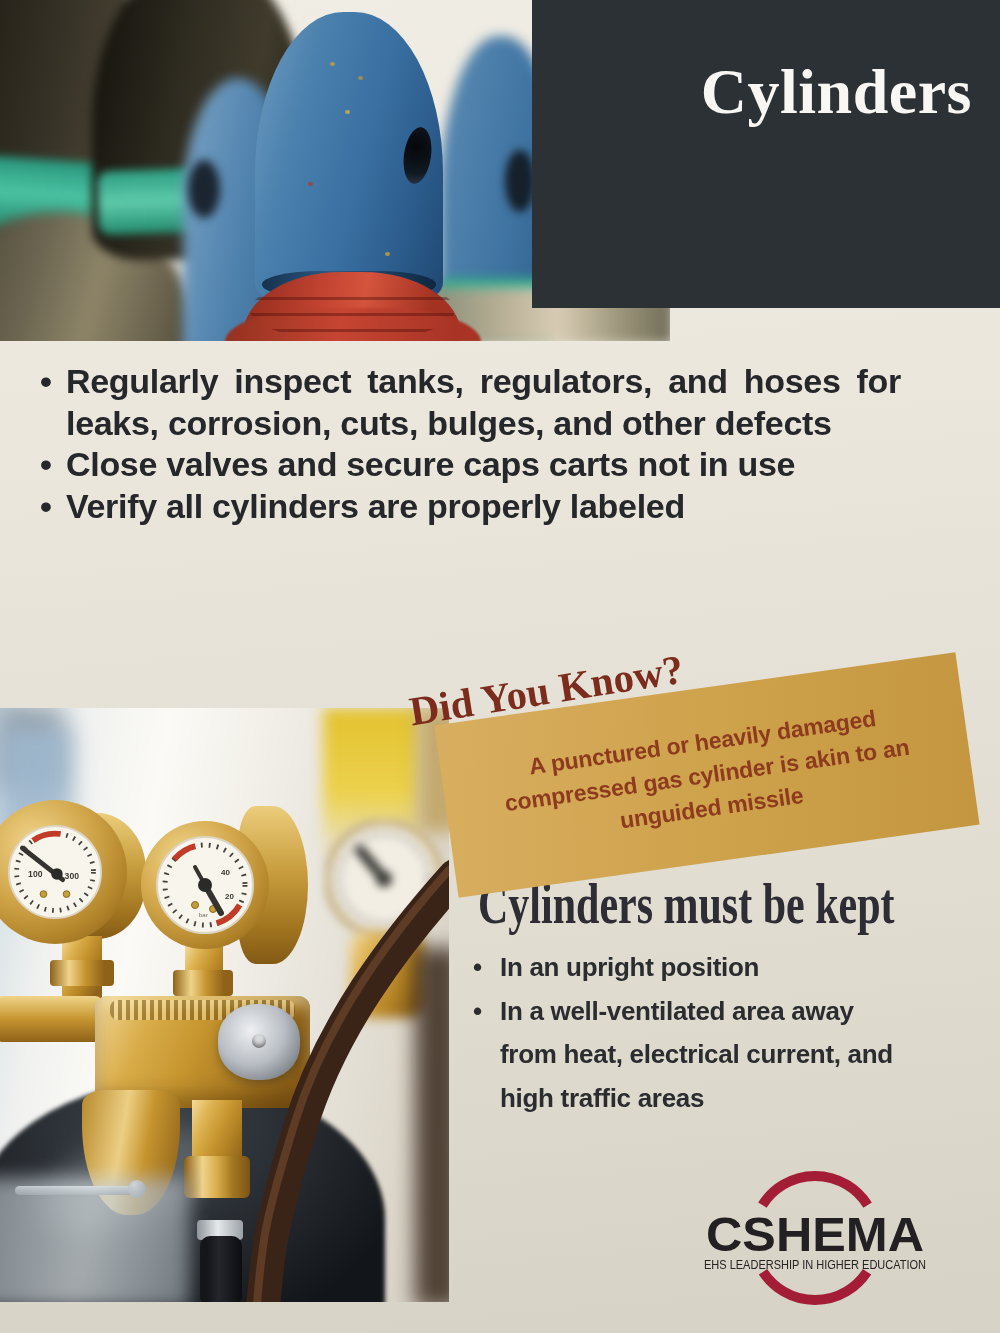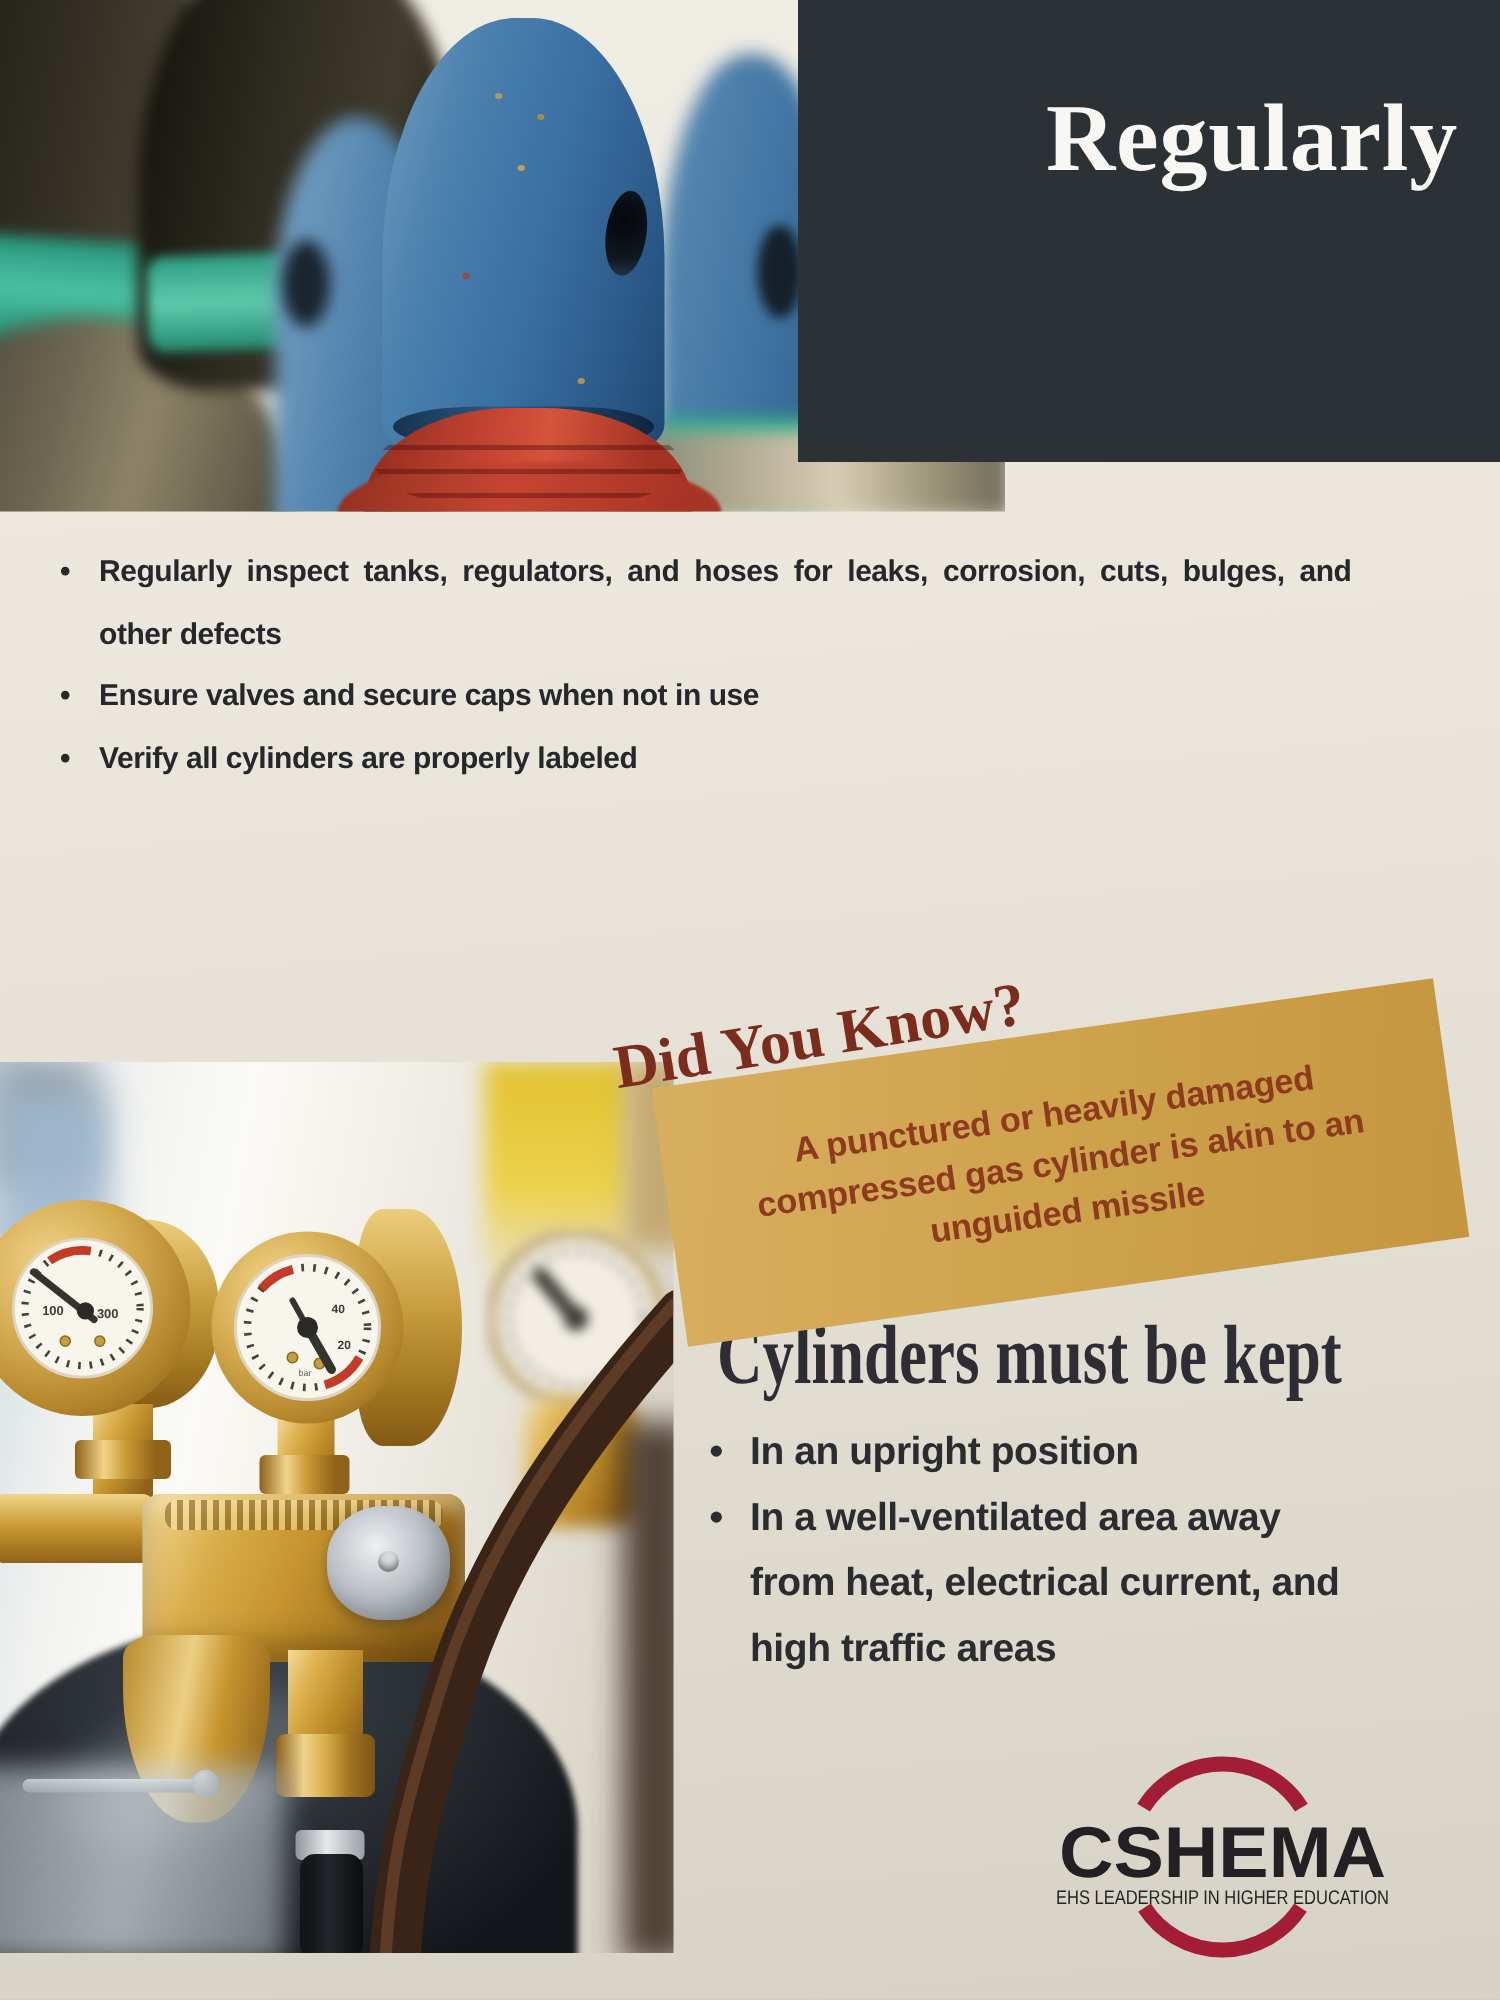--- a/index.html
+++ b/index.html
@@ -58,21 +58,21 @@
     background:linear-gradient(90deg,#7e8873,#b3ab92 30%,#d8cdb4 55%,#9b9479 80%,#6f6b58); filter:blur(6px); }
 
   
   .title-box{ position:absolute; left:532px; top:0; width:468px; height:308px; background:#2c3136; z-index:5;
     text-align:right; padding:48px 28px 0 0; }
   .title-box h1{ font-family:"Liberation Serif", serif; font-weight:700; color:#f8f7f4;
     font-size:64px; line-height:88px; letter-spacing:.5px; }
 
   
   .safety-list{ position:absolute; left:40px; top:361px; width:912px; z-index:2; list-style:none;
-    font-weight:700; font-size:20px; line-height:41.5px; color:#26272b; letter-spacing:-.3px; }
+    font-weight:700; font-size:34px; line-height:41.5px; color:#26272b; letter-spacing:-.3px; }
   .safety-list li{ position:relative; padding-left:26px; text-align:justify; }
   .safety-list li::before{ content:"\2022"; position:absolute; left:0; top:0; }
   .safety-list li:nth-child(1){ max-width:861px; }
   .safety-list li:nth-child(2), .safety-list li:nth-child(3),
   .safety-list li:nth-child(4), .safety-list li:nth-child(5){ white-space:nowrap; }
   .safety-list li:nth-child(6){ max-width:926px; }
 
   
   .dyk-box{ position:absolute; left:444px; top:688px; width:526px; height:174px; z-index:4;
     background:linear-gradient(100deg,#d8ae60,#cfa24c 50%,#c3963f);
@@ -182,27 +182,27 @@
     <div class="ph capD"></div>
     <div class="ph capD-speck"></div>
     <div class="ph capD-rim"></div>
     <div class="ph capD-hole"></div>
     <div class="ph shoulderE"></div>
     <div class="ph shoulderE2"></div>
     <div class="ph grooveE"></div>
   </div>
 
   <div class="title-box">
-    <h1><span>Regularly</span><br>
+    <h1><span>Cylinders</span><br>
     </h1>
   </div>
 
   <ul class="safety-list">
     <li>Regularly inspect tanks, regulators, and hoses for leaks, corrosion, cuts, bulges, and other defects</li>
-    <li>Ensure valves and secure caps when not in use</li>
+    <li>Close valves and secure caps carts not in use</li>
     <li>Verify all cylinders are properly labeled</li>
   </ul>
 
   <div class="photo-gauges">
     <div class="bg ph"></div>
     <div class="ph smudge-dark"></div>
     <div class="ph smudge-blue"></div>
     <div class="ph smudge-yellow"></div>
     <div class="ph smudge-brown"></div>
 

